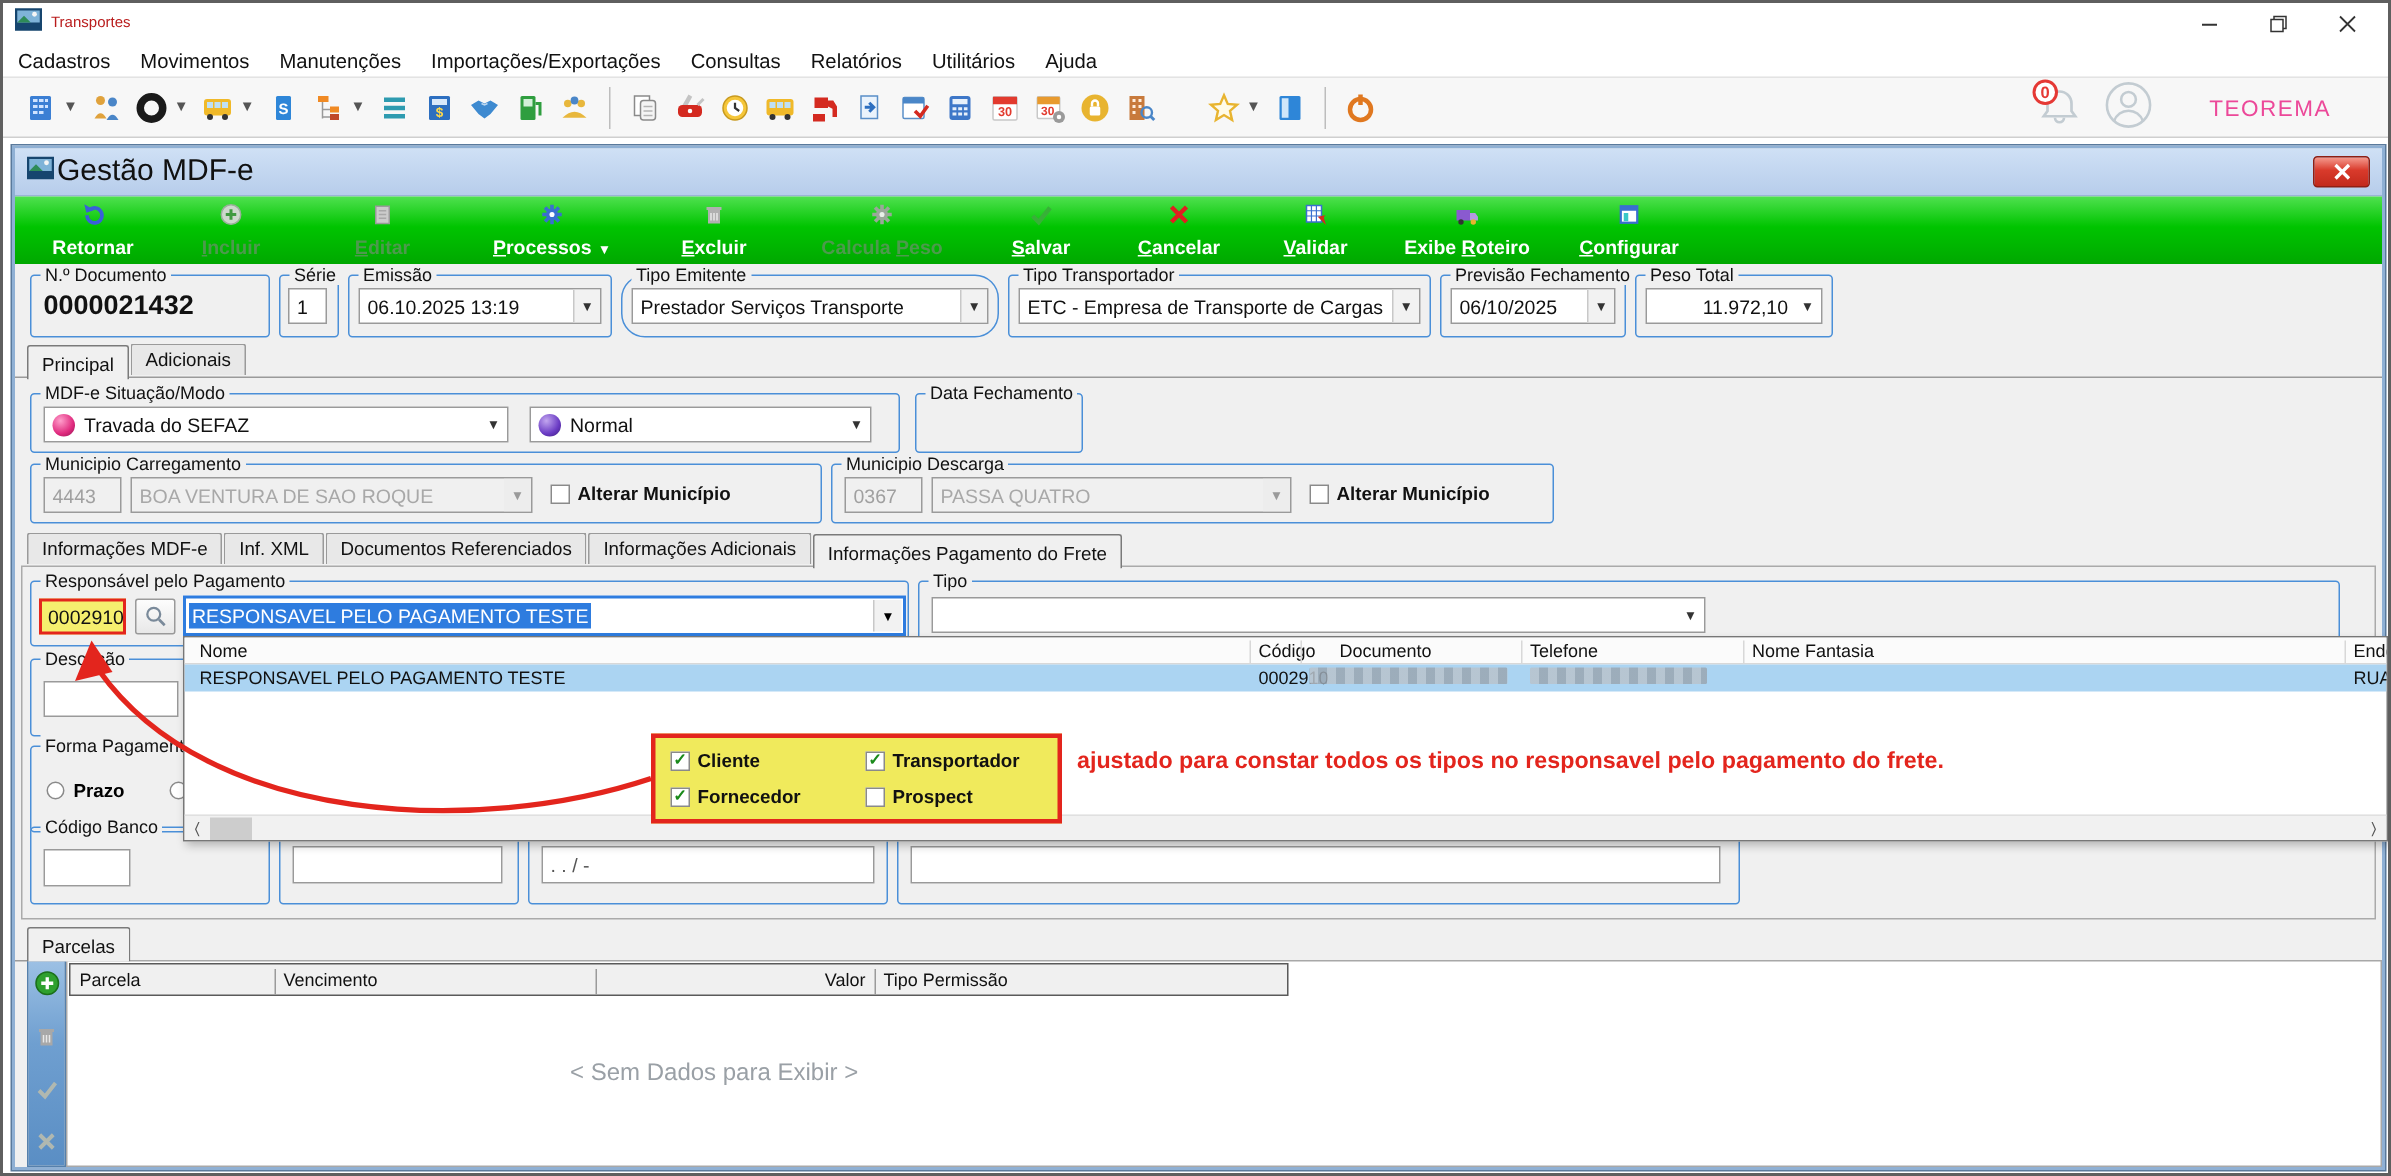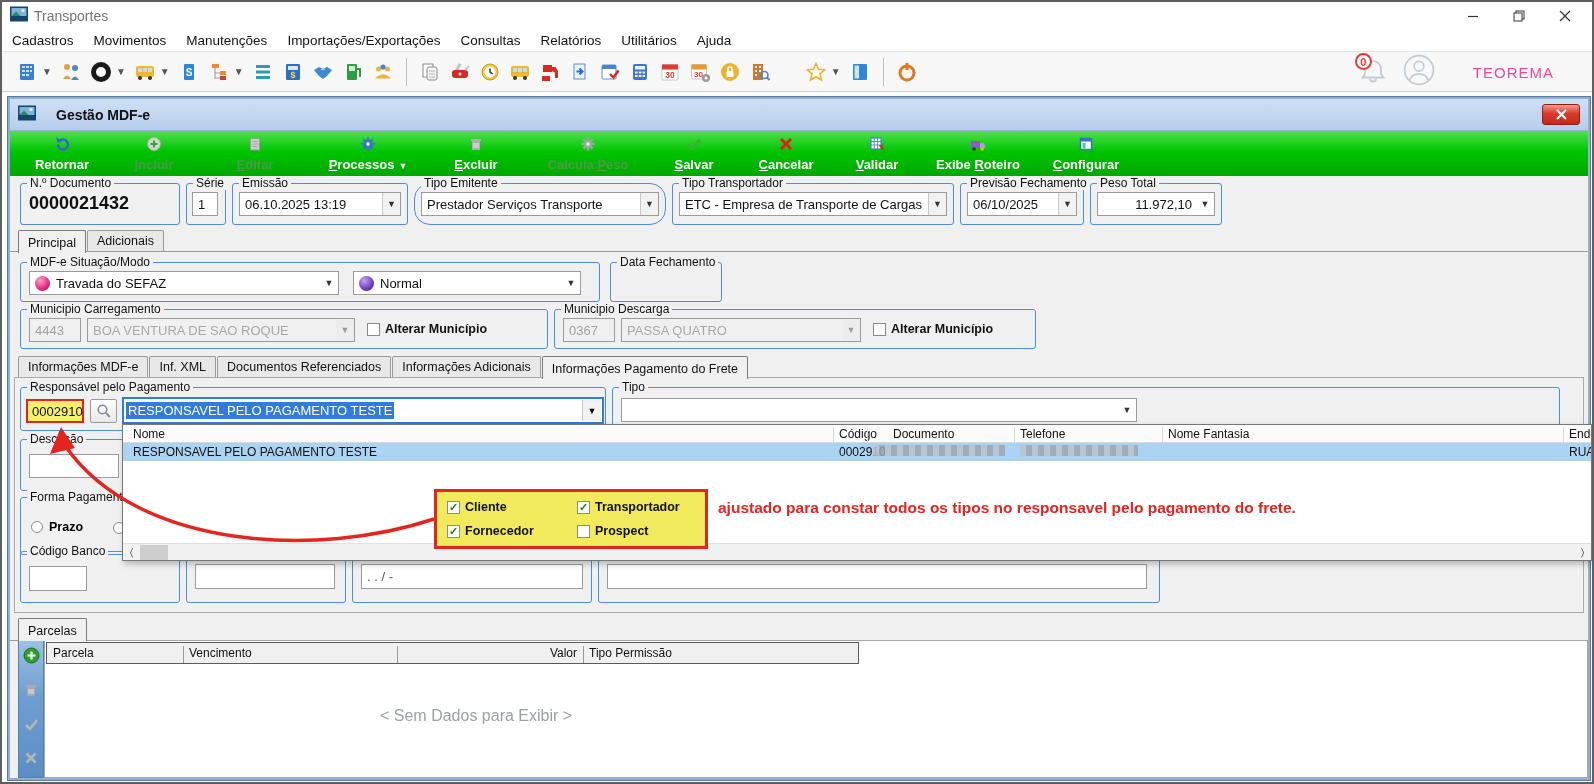--- a/index.html
+++ b/index.html
@@ -2,39 +2,39 @@
 <html><head>
 <meta charset="utf-8">
 <style>
   * { margin:0; padding:0; box-sizing:border-box; }
   html,body { width:1594px; height:784px; font-family:"Liberation Sans",sans-serif; background:#fff; }
   .screen { position:relative; width:1594px; height:784px; background:#fff; border:2px solid #5f5f5f; overflow:hidden; }
   .abs { position:absolute; }
 
   
   .titlebar { position:absolute; left:0; top:0; right:0; height:27px; background:#fff; display:flex; align-items:center; padding-left:8px; }
-  .titlebar .apptitle { font-size:14px; color:#737373; margin-left:6px; }
+  .titlebar .apptitle { font-size:10px; color:#b91c1c; margin-left:6px; }
   .wincontrols { position:absolute; right:4px; top:0; height:27px; display:flex; }
   .winbtn { width:46px; height:27px; display:flex; align-items:center; justify-content:center; }
   .menubar { position:absolute; left:0; top:27px; right:0; height:22px; background:#fff; display:flex; align-items:center; font-size:13.5px; color:#111; }
   .menubar span { padding:0 10px; cursor:default; }
   .toolbar { position:absolute; left:0; top:49px; right:0; height:41px; background:#f7f7f7; border-top:1px solid #e3e3e3; border-bottom:1px solid #cfcfcf; display:flex; align-items:center; padding-left:10px; }
   .ticon { width:26px; height:24px; display:inline-flex; align-items:center; justify-content:center; margin:0 2px; }
   .tcaret { font-size:10px; color:#555; margin:0 4px 0 0; }
   .tsep { width:1px; height:28px; background:#bdbdbd; margin:0 8px; }
   .tgap { width:26px; }
   .toolbar-right { position:absolute; right:10px; top:50px; height:40px; display:flex; align-items:center; gap:14px; }
   .bellwrap { position:relative; width:30px; height:30px; }
   .badge { position:absolute; left:-4px; top:-4px; min-width:17px; height:17px; border-radius:9px; background:#fff; border:2px solid #e53935; color:#e53935; font-size:11px; font-weight:bold; display:flex; align-items:center; justify-content:center; }
   .userlabel { color:#ec4899; font-size:15px; letter-spacing:1px; margin-left:24px; margin-right:28px; }
 
   
   .mdfe { position:absolute; left:6px; top:95px; width:1582px; height:683px; background:#f0f0f0; border:2px solid #8fb0d4; box-shadow:0 0 0 1px #5a7a9c; }
   .mdfe-titlebar { position:absolute; left:0; top:0; right:0; height:32px; background:linear-gradient(#cfe0f5,#b7cdeb); display:flex; align-items:center; padding-left:8px; border-bottom:1px solid #9ab4d4; }
-  .mdfe-title { font-size:14px; color:#111; margin-left:20px;font-weight:bold; }
+  .mdfe-title { font-size:20px; color:#111; margin-left:2px; }
   .closebtn { position:absolute; right:8px; top:5px; width:38px; height:21px; background:linear-gradient(#f59a8e,#d93a2b 45%,#c22a1c); border:1px solid #8e1f14; border-radius:3px; display:flex; align-items:center; justify-content:center; }
   .greenbar { position:absolute; left:0; top:32px; right:0; height:45px; background:linear-gradient(#4fe14f,#00c400 45%,#00a800); display:flex; padding-left:6px; }
   .gbtn { height:45px; display:flex; flex-direction:column; align-items:center; justify-content:center; gap:1px; cursor:pointer; }
   .gbtn .glabel { font-size:13px; font-weight:bold; color:#fff; white-space:nowrap; }
   .gbtn.disabled .glabel { color:#4d9a4d; }
   .gbtn u { text-decoration:underline; }
   .gcaret { color:#fff; font-size:9px; margin-left:4px; }
 
   
   .grp { position:absolute; border:1px solid #4a8fd8; border-radius:3px; }
@@ -48,21 +48,21 @@
   .combo.dis .arrow { color:#9a9a9a; background:#ededed; }
   .sphere { width:15px; height:15px; border-radius:50%; margin-right:6px; flex:none; }
   .sphere.pink { background:radial-gradient(circle at 35% 30%, #ff9ecb, #e02a7e 60%, #8e1450); }
   .sphere.purple { background:radial-gradient(circle at 35% 30%, #c2a6ef, #6a3bc4 60%, #3a1a78); }
 
   .cb { display:inline-flex; align-items:center; gap:5px; font-size:12.5px; color:#111;justify-content:space-between; }
   .cb .box { width:13px; height:13px; background:#fff; border:1px solid #8a8a8a; display:flex; align-items:center; justify-content:center; font-size:11px; font-weight:bold; color:#1a8a1a; line-height:1; }
   .radio { width:12px; height:12px; border-radius:50%; border:1px solid #8a8a8a; background:#fff; display:inline-block; }
 
   
-  .tabstrip { position:absolute; display:flex; align-items:center; }
+  .tabstrip { position:absolute; display:flex; align-items:flex-start; }
   .tab { border:1px solid #9a9a9a; border-bottom:none; background:#e8e8e8; padding:3px 9px 3px; font-size:12.5px; color:#111; border-radius:2px 2px 0 0; margin-right:1px; white-space:nowrap; }
   .tab.active { background:#f0f0f0; position:relative; top:1px; padding-top:5px; border-color:#7a7a7a; }
 
   .pageframe { position:absolute; border:1px solid #aaa; }
 
   
   .ddpanel { position:absolute; background:#fff; border:1px solid #777; box-shadow:2px 3px 6px rgba(0,0,0,.25); overflow:hidden; z-index:30; }
   .ddhead { position:absolute; left:0; right:0; top:0; height:18px; background:#fbfbfb; border-bottom:1px solid #d8d8d8; font-size:12px; color:#111; }
   .ddhead span { position:absolute; top:2px; white-space:nowrap; }
   .ddrow { position:absolute; left:0; right:0; top:18px; height:18px; background:#abd4f2; font-size:12px; color:#111; }

